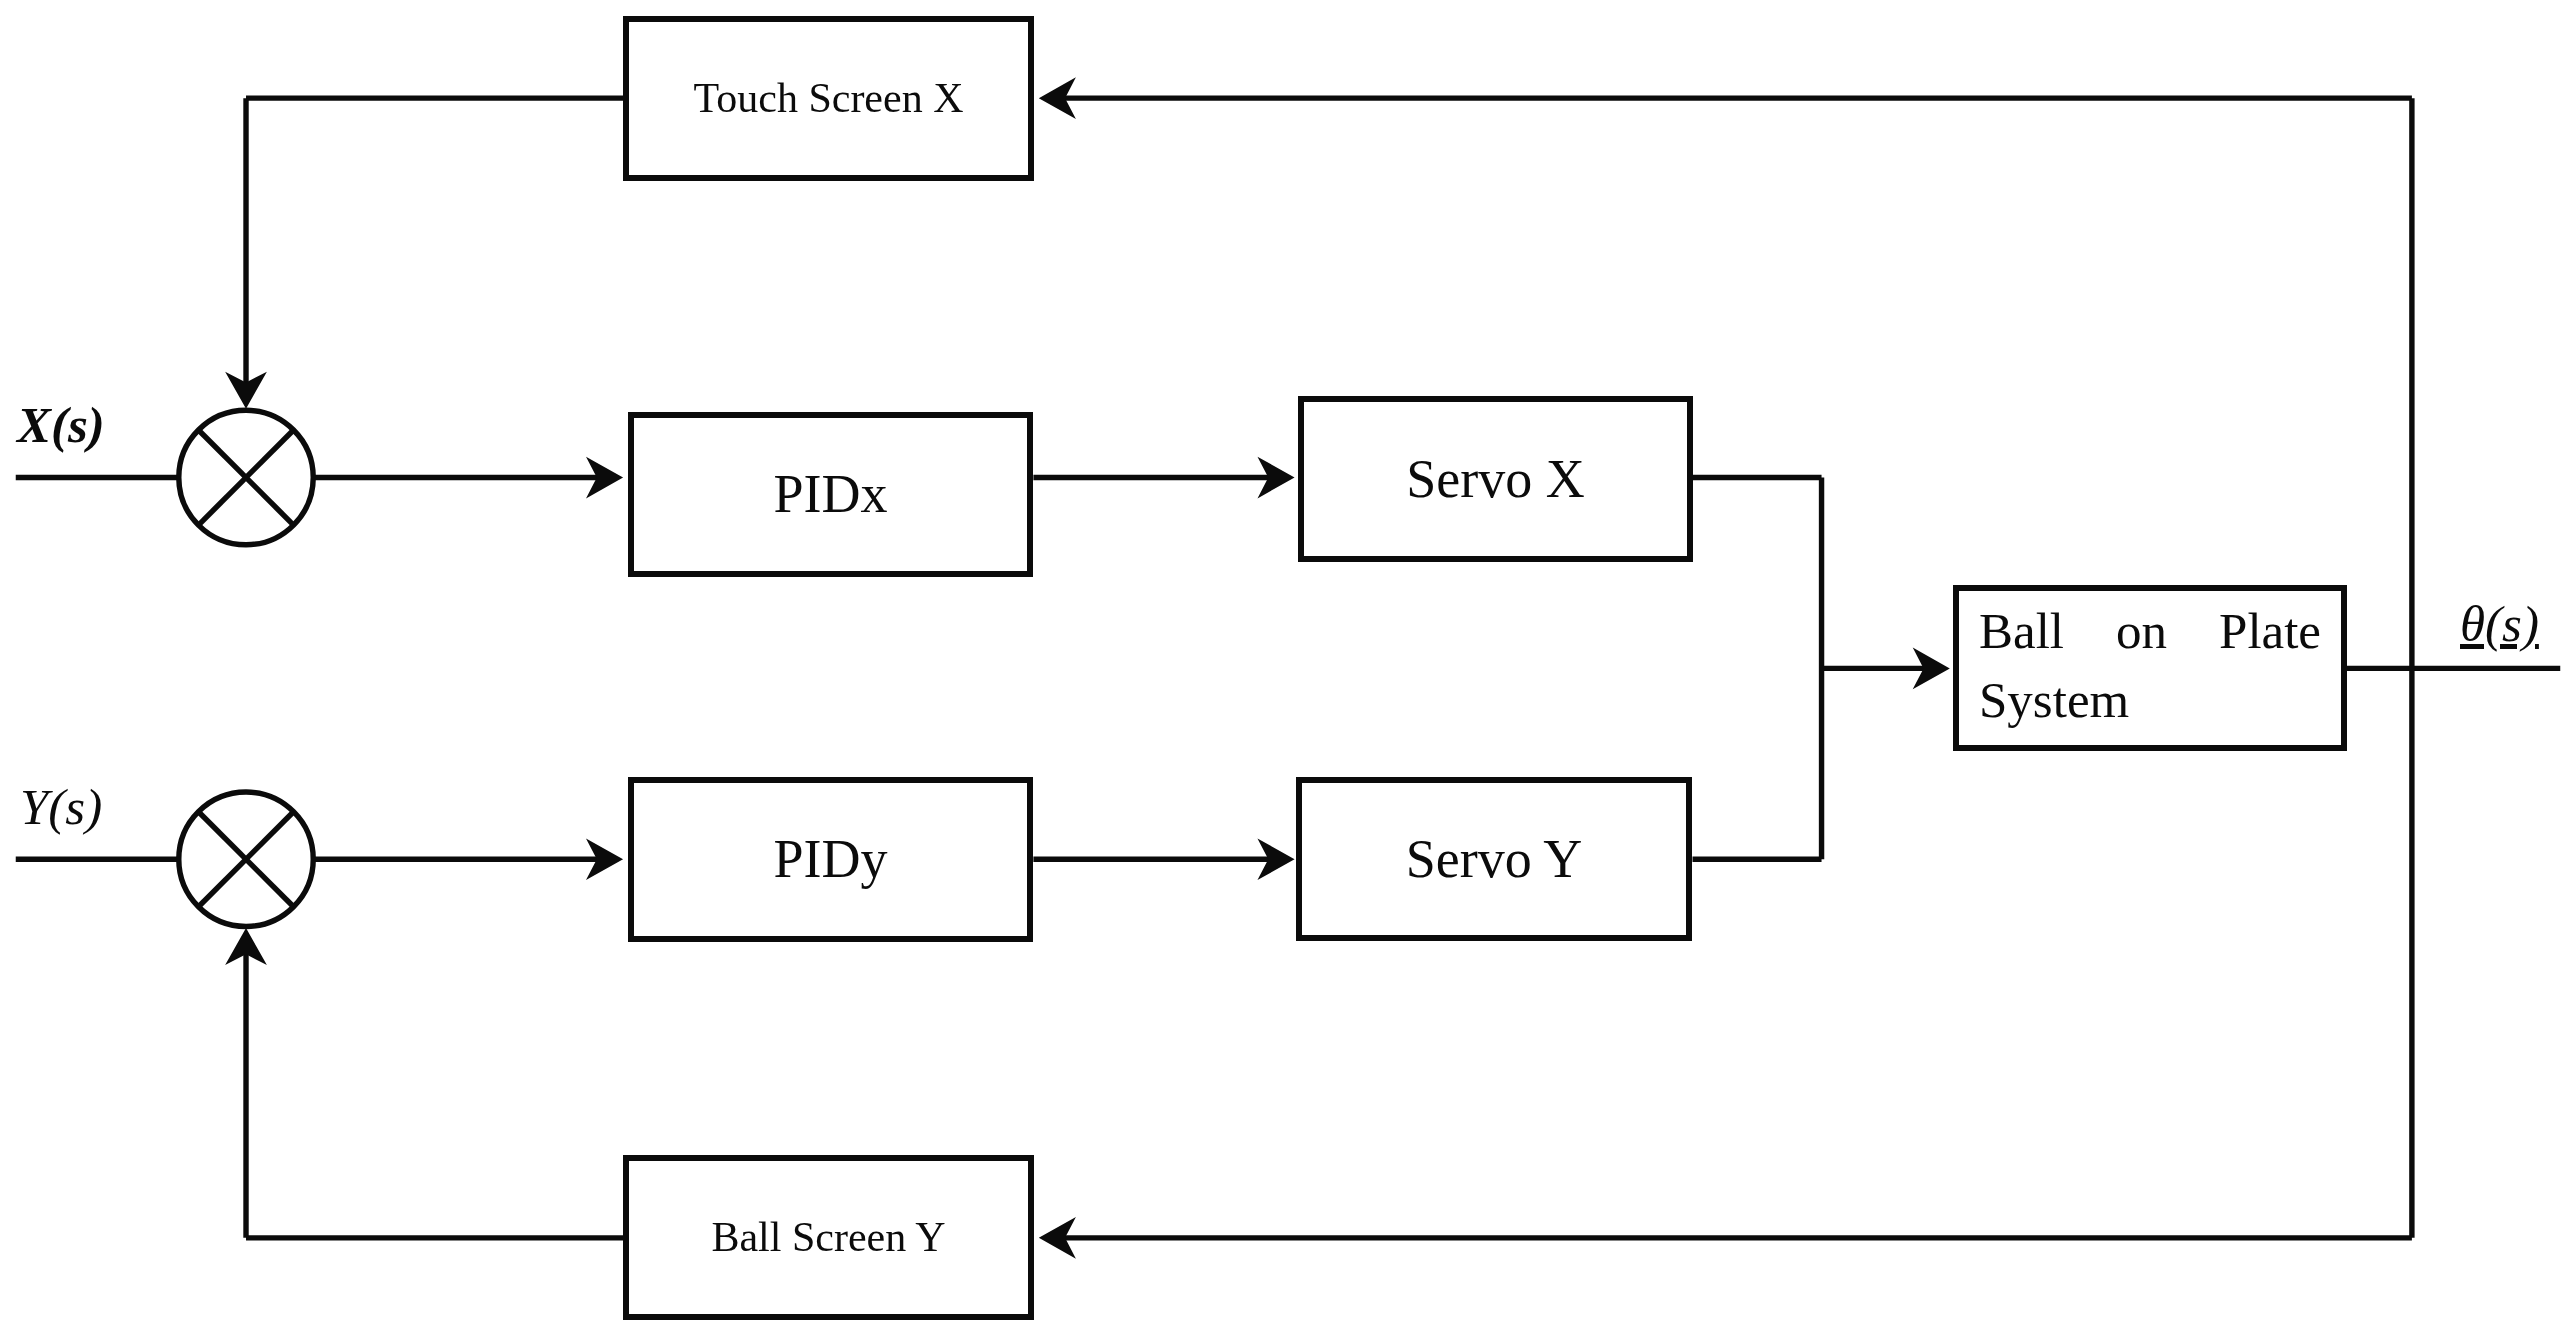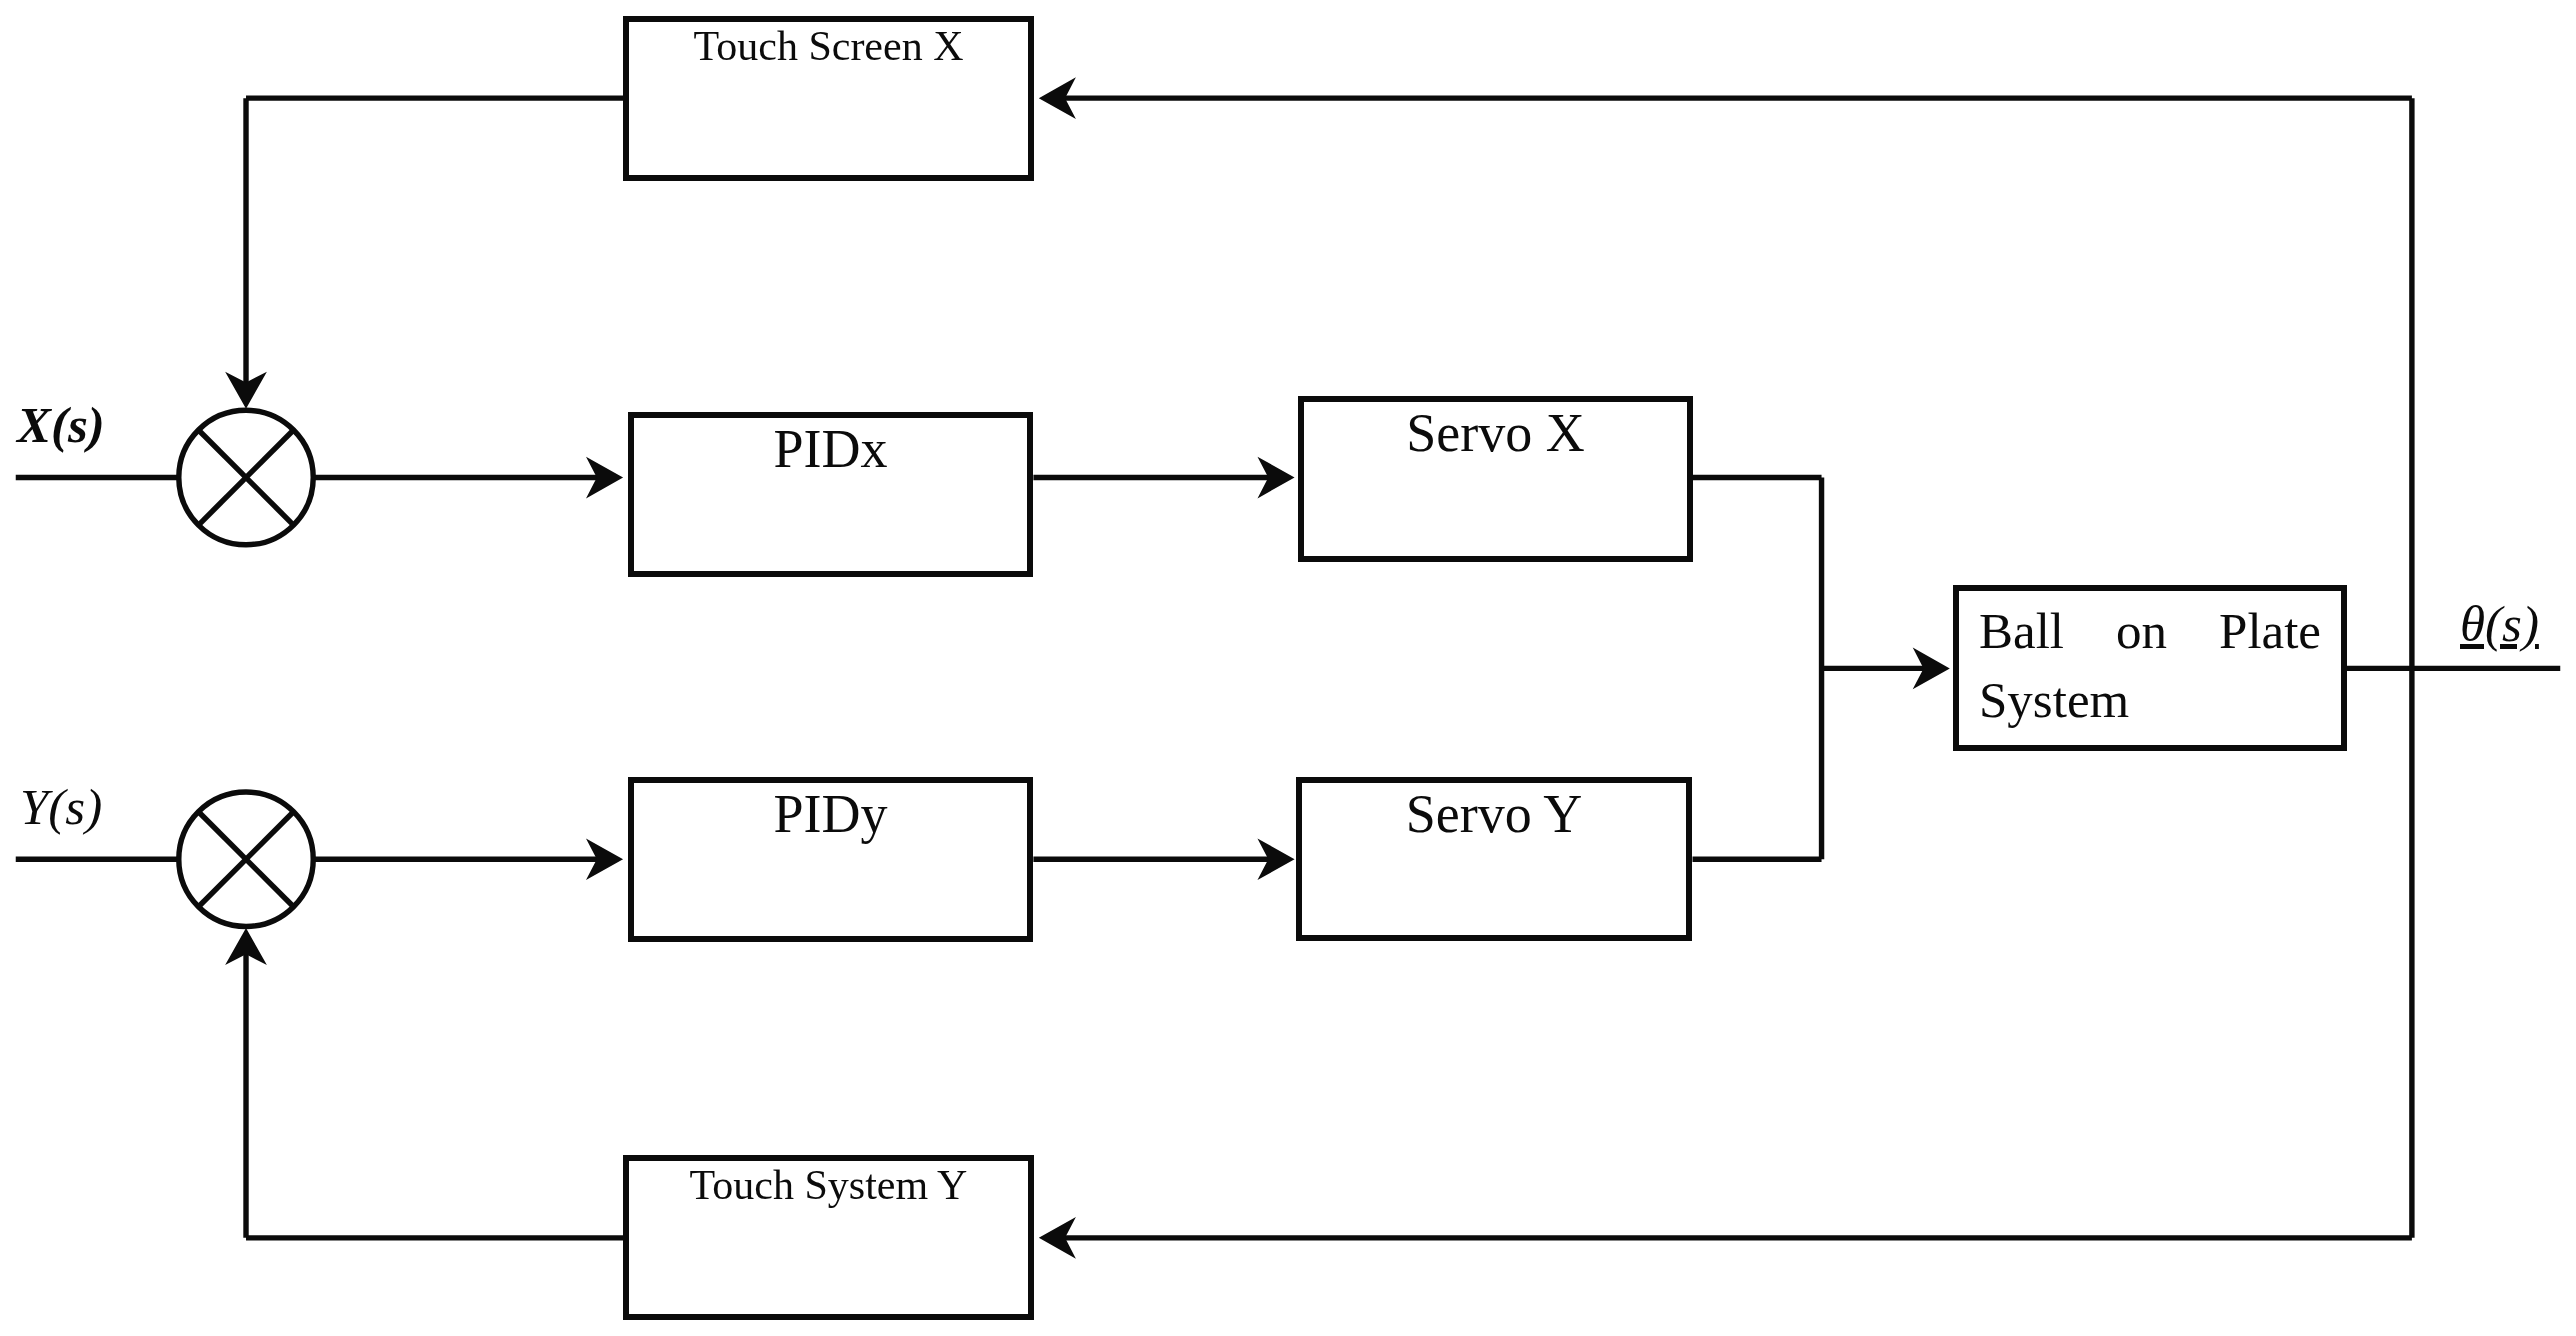--- a/index.html
+++ b/index.html
@@ -21,21 +21,21 @@
     left: 0; top: 0;
     width: 2576px;
     height: 1336px;
   }
   .box {
     position: absolute;
     box-sizing: border-box;
     border: 6.2px solid #0b0b0b;
     background: #ffffff;
     display: flex;
-    align-items: flex-start;
+    align-items: center;
     justify-content: center;
     text-align: center;
     line-height: 1.15;
     white-space: nowrap;
   }
   .box.small-label { font-size: 42px; }
   .box.big-label   { font-size: 54px; }
   .box.bop {
     font-size: 51px;
     display: flex;
@@ -138,21 +138,21 @@
 
   <div class="box big-label" style="left:628px; top:777px; width:405px; height:165px;">
     <span>PIDy</span>
   </div>
 
   <div class="box big-label" style="left:1296px; top:777px; width:396px; height:164px;">
     <span>Servo Y</span>
   </div>
 
   <div class="box small-label" style="left:623px; top:1155px; width:411px; height:165px;">
-    <span>Touch System Y</span>
+    <span>Ball Screen Y</span>
   </div>
 
   <div class="signal" style="left:17px; top:396px;font-weight:bold;">X(s)</div>
 
   <div class="signal" style="left:20px; top:778px;">Y(s)</div>
 
   <div class="signal" style="left:2460px; top:595px;text-decoration:underline;">θ(s)</div>
 
 </div>
 

